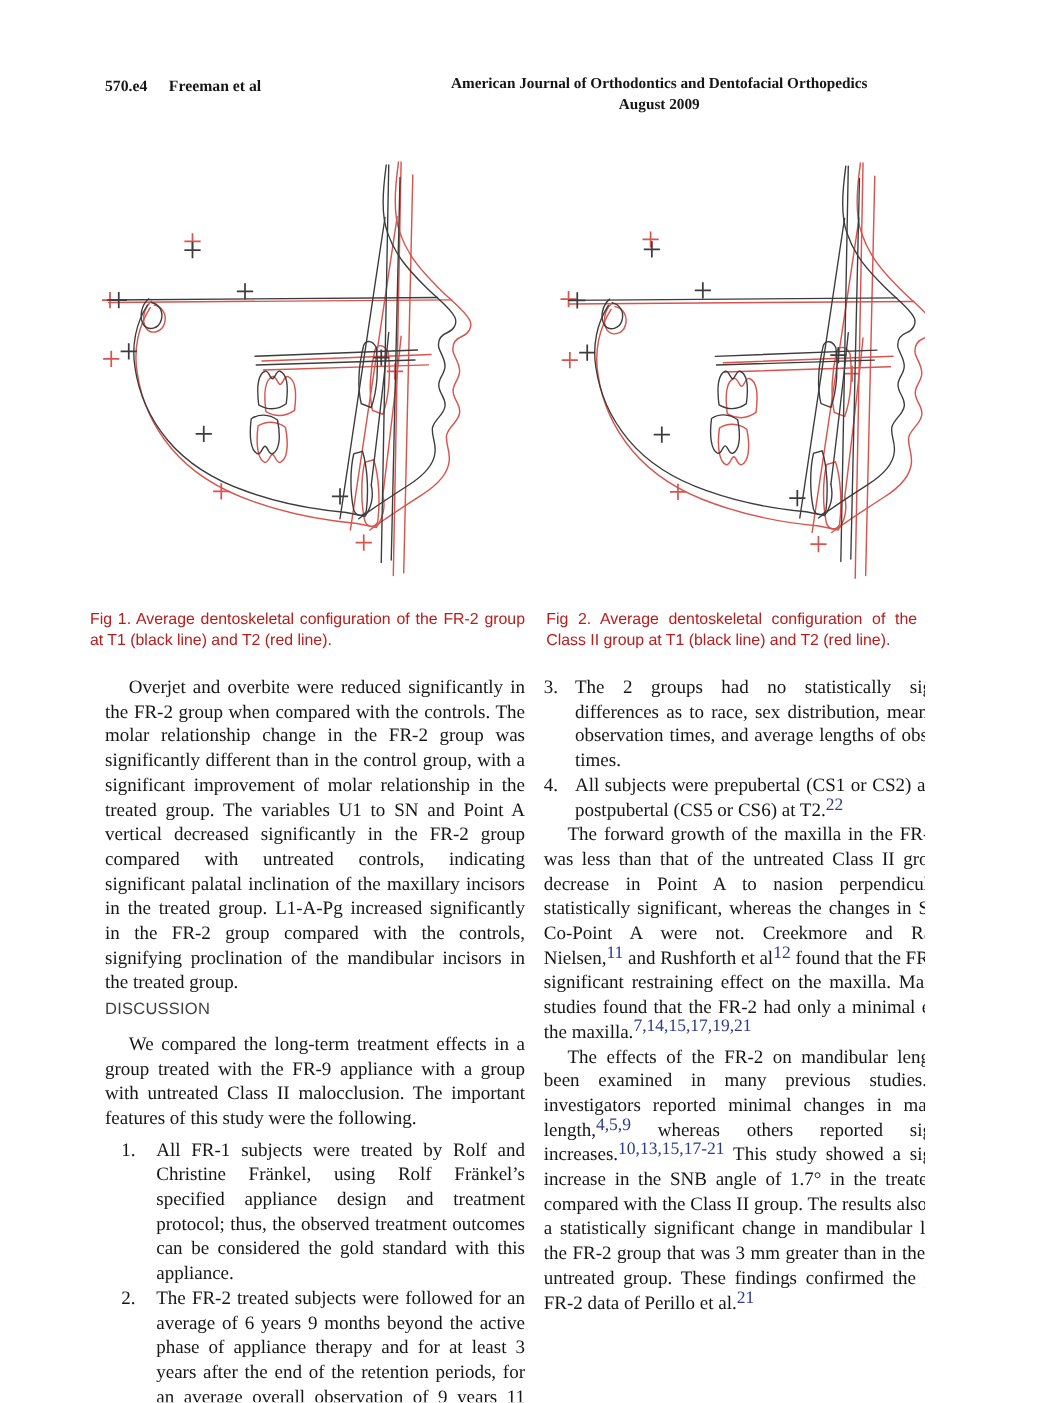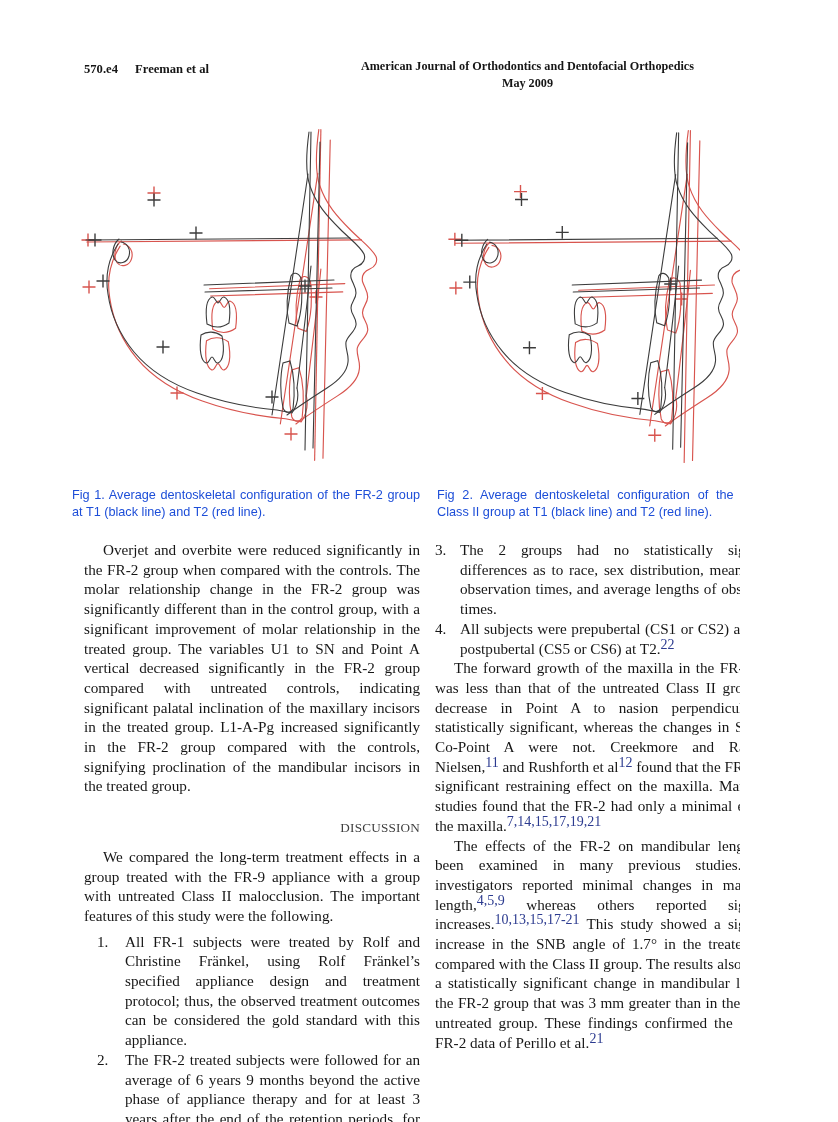--- a/index.html
+++ b/index.html
@@ -8,50 +8,50 @@
   
   .hdr-left{position:absolute;left:84px;top:62px;font-size:12.6px;font-weight:bold;white-space:nowrap;}
   .hdr-left .folio{margin-right:14px;}
   .hdr-right{position:absolute;right:46px;top:58px;text-align:center;font-size:12.2px;font-weight:bold;line-height:16.5px;}
   
   .fig1{position:absolute;left:58px;top:116px;}
   .fig2{position:absolute;left:428px;top:116px;}
   svg.ceph{display:block;}
   
   .caption{position:absolute;top:487px;font-family:"Liberation Sans",sans-serif;
-           font-size:12.7px;line-height:16.5px;color:#1d4ed8;text-align:justify;}
+           font-size:12.7px;line-height:16.5px;color:#b91c1c;text-align:justify;}
   .cap1{left:72px;width:348px;}
   .cap2{left:437px;width:358px;}
   
   .col{position:absolute;top:540px;font-size:15.2px;line-height:19.7px;text-align:justify;}
   .col-left{left:84px;width:336px;}
   .col-right{left:435px;width:357px;}
   p.body{margin:0;text-indent:19px;}
-  .heading{font-family:Liberation Serif, serif;font-size:13.2px;color:#3f3f3f;
-           letter-spacing:.2px;margin:22px 0 9px 0;text-align:right;}
+  .heading{font-family:Liberation Sans, sans-serif;font-size:13.2px;color:#3f3f3f;
+           letter-spacing:.2px;margin:1px 0 9px 0;text-align:left;}
   .li{display:flex;margin:0;}
   .li .num{flex:none;text-align:left;}
   .col-left .li .num{width:28px;padding-left:13px;box-sizing:content-box;}
   .col-right .li .num{width:25px;}
   .li .li-text{flex:1;text-align:justify;}
   .list-gap{height:6px;}
   sup.cite{font-size:14px;line-height:0;vertical-align:baseline;position:relative;top:-5px;color:#2b3a8f;}
 </style>
 </head>
 <body>
 
 <div class="page">
 
   <div class="hdr-left">
     <span class="folio">570.e4</span>
     <span>Freeman et al</span>
   </div>
   <div class="hdr-right">
     <div>American Journal of Orthodontics and Dentofacial Orthopedics</div>
-    <div>May 2009</div>
+    <div>August 2009</div>
   </div>
 
   <div class="fig1">
     <svg class="ceph" width="372" height="362" viewBox="0 0 370 362">
       <defs>
         <g id="tracing" fill="none" stroke="currentColor" stroke-width="1.1" stroke-linecap="round">
 
           <path d="M27,124 L291,122"></path>
 
           <path d="M60,123 C54,128 52,138 56,144 C60,149 68,147 70,140 C72,133 68,127 62,126"></path>

